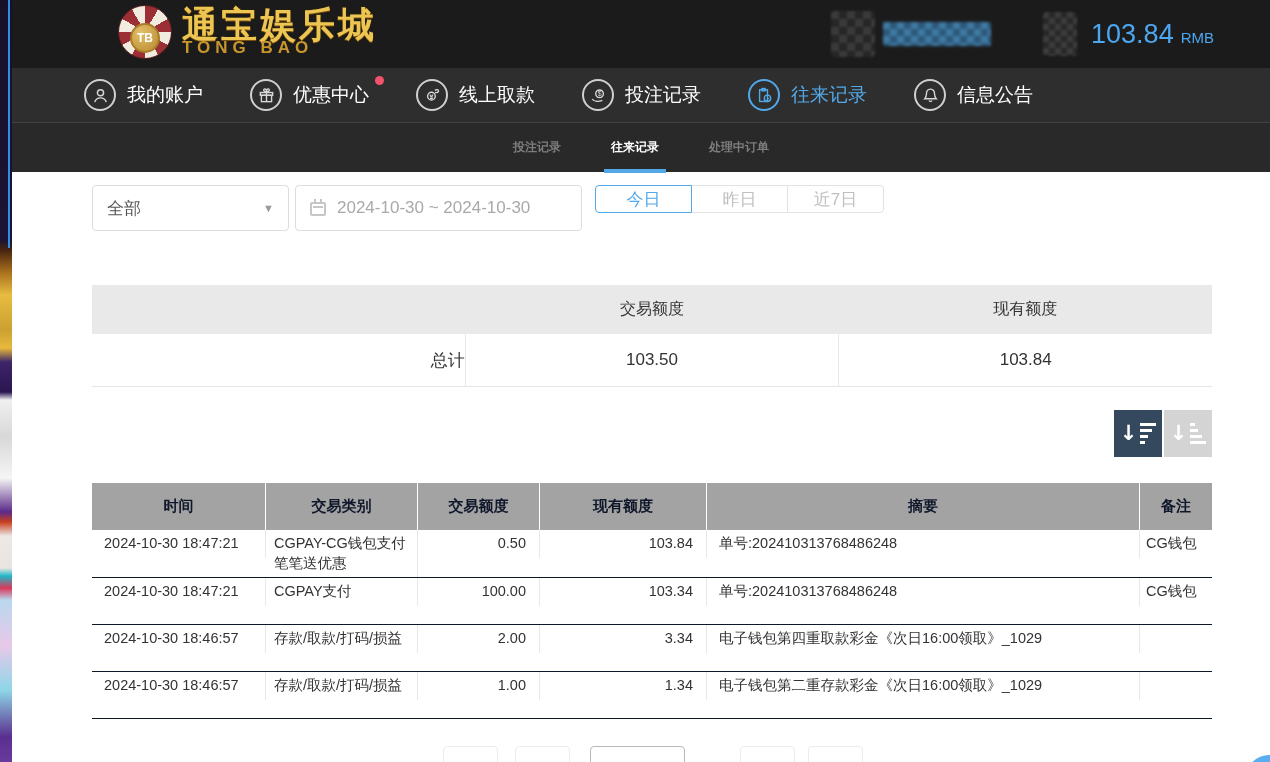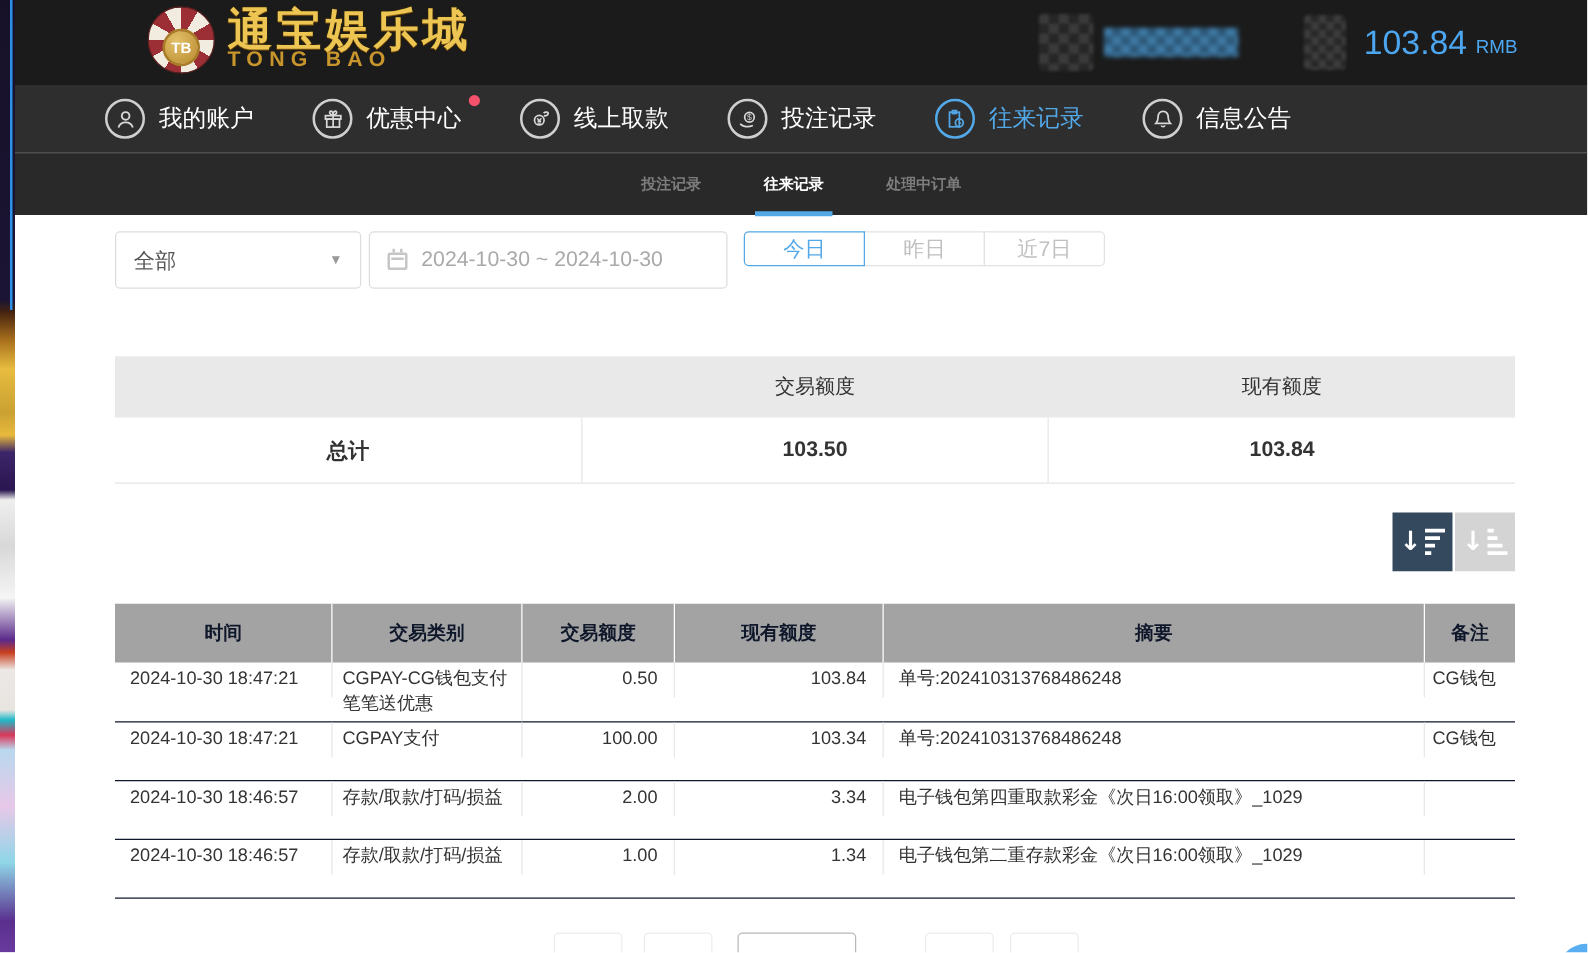--- a/index.html
+++ b/index.html
@@ -80,22 +80,22 @@
   .quick-btn.active { border-color:#53a8e8; color:#53a8e8; z-index:2; }
   .search-btn { width:100px; height:46px; margin-left:14px; background:#5db4f2; border:none; border-radius:4px;
     color:#fff; font-size:17px; cursor:pointer; font-family:inherit; }
 
   
   .summary { margin-top:54px; }
   .summary-header { display:flex; height:49px; background:#e9e9e9; align-items:center; font-size:16px; color:#333; }
   .summary-header > div { flex:1; text-align:center; }
   .summary-row { display:flex; height:53px; align-items:center; border-bottom:1px solid #e5e5e5; font-size:17px; color:#333; }
   .summary-row > div { flex:1; text-align:center; }
-  .summary-row > div + div { border-left:1px solid #e8e8e8; height:100%; display:flex; align-items:center; justify-content:center; font-weight:bold; }
-  .summary-row .s-label { font-weight:bold; }
+  .summary-row > div + div { border-left:1px solid #e8e8e8; height:100%; display:flex; align-items:center; justify-content:center; font-weight:normal; }
+  .summary-row .s-label { font-weight:normal;text-align:right; }
 
   
   .sort-row { display:flex; justify-content:flex-end; margin-top:23px; }
   .sort-btn { width:48px; height:47px; display:flex; align-items:center; justify-content:center; cursor:pointer; }
   .sort-desc { background:#34495e; }
   .sort-asc { background:#d4d4d4; margin-left:2px; }
   .sort-icon { display:flex; align-items:center; gap:3px; }
   .sort-arrow { color:#fff; font-size:21px; font-weight:bold; line-height:1; font-family:"DejaVu Sans", sans-serif; }
   .bars { display:flex; flex-direction:column; gap:3px; align-items:flex-start; }
   .bars span { height:3px; background:#fff; display:block; }

